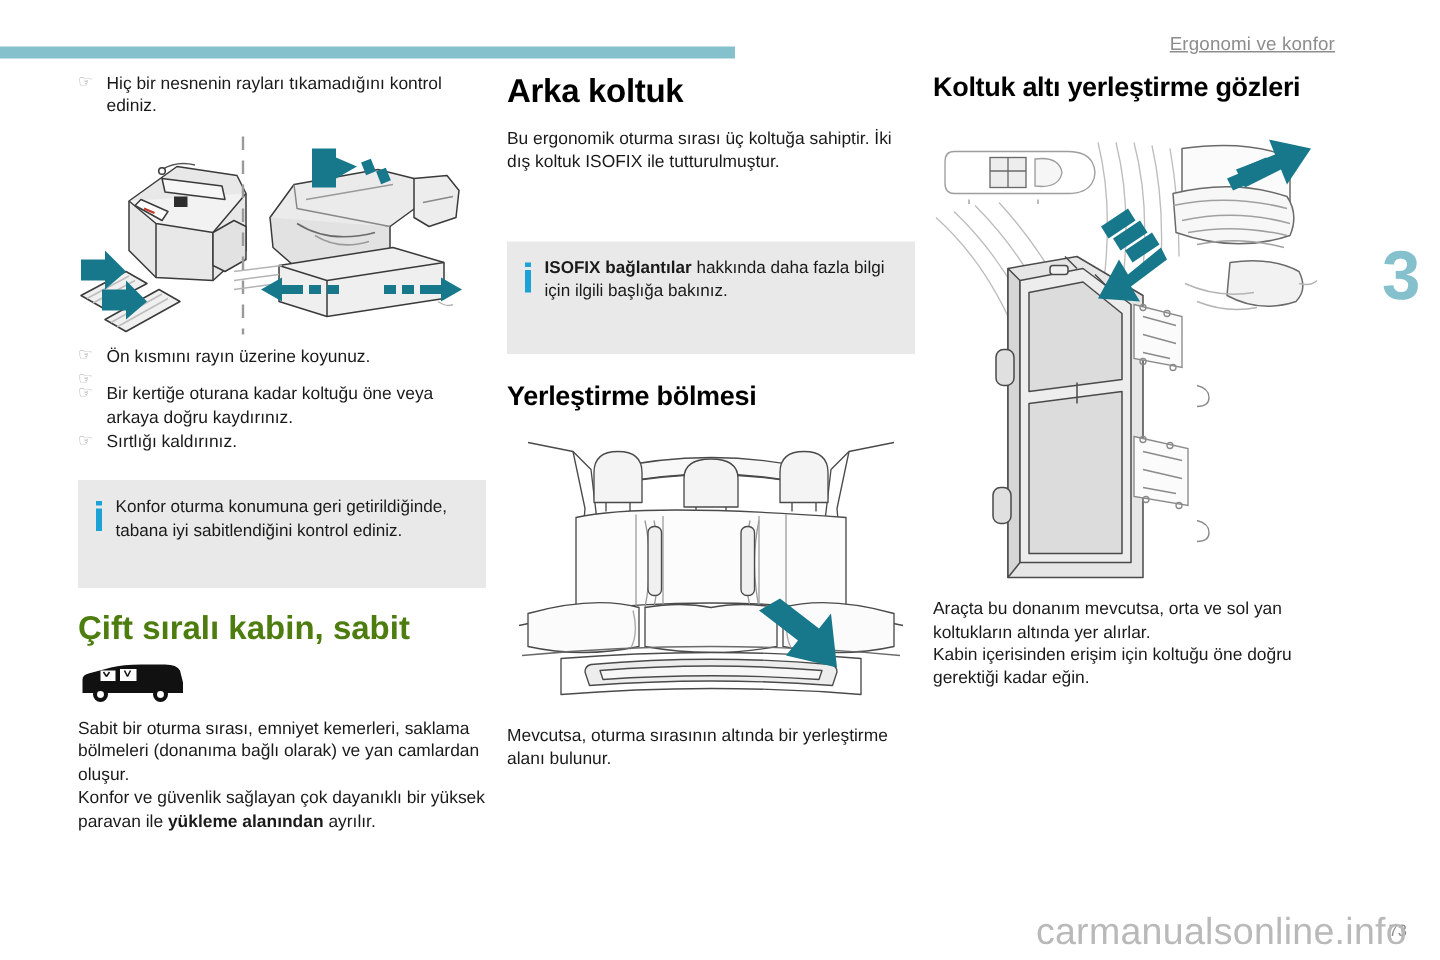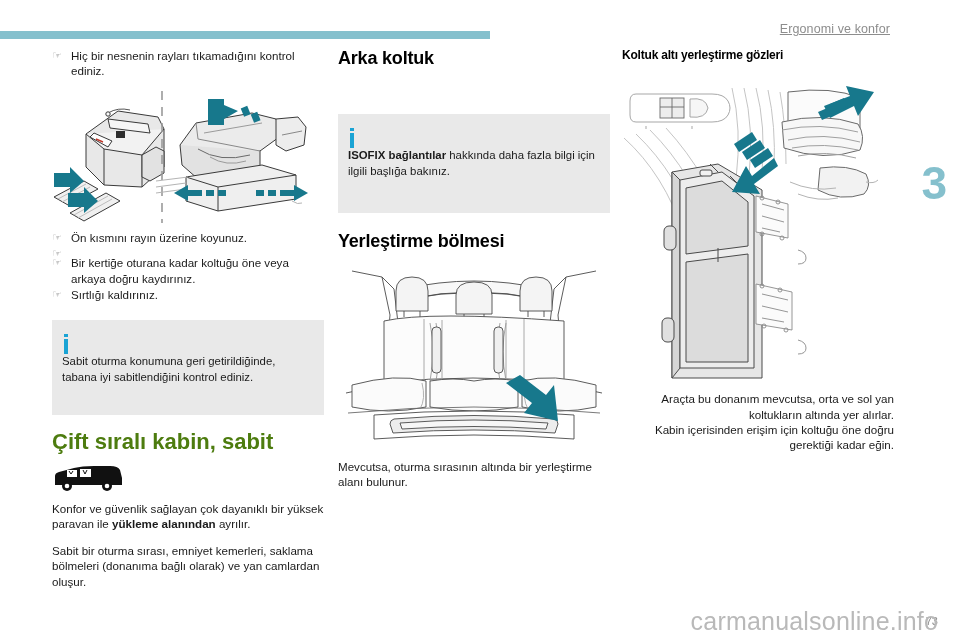--- a/index.html
+++ b/index.html
@@ -58,21 +58,20 @@
     position:absolute;left:0;top:0px;color:#9a9a9a;font-size:11px;
   }
 
   
   .callout{
     background:#e9e9e9;
     padding:11px 12px 26px 10px;
     margin:0 0 14px 0;
     display:flex;
     align-items:flex-start;
-    flex-direction:column;
   }
   .callout .ibar{
     flex:0 0 auto;width:4px;margin:3px 9px 0 2px;
     position:relative;height:20px;
   }
   .callout .ibar .dot{
     position:absolute;top:0;left:0;width:4px;height:3px;background:#1aa3d4;
   }
   .callout .ibar .stem{
     position:absolute;top:5px;left:0;width:4px;height:15px;background:#1aa3d4;
@@ -194,45 +193,46 @@
       <span class="hand">☞</span>
       <span>Sırtlığı kaldırınız.</span>
     </li>
   </ul>
 
   <div class="callout" style="margin-top:18px;padding-bottom:30px;">
     <span class="ibar">
       <span class="dot"></span>
         <span class="stem"></span>
     </span>
-    <span class="ctext">Sabit oturma konumuna geri getirildiğinde, tabana iyi sabitlendiğini kontrol ediniz.</span>
+    <span class="ctext">Konfor oturma konumuna geri getirildiğinde, tabana iyi sabitlendiğini kontrol ediniz.</span>
   </div>
 
   <h2 class="sec gray">Çift sıralı kabin, sabit</h2>
 
   <div class="fig" style="margin:6px 0 8px 0;">
     <svg width="72" height="28" viewBox="0 0 72 28">
       <path d="M3 20 L3 11 Q3 8 7 7 L22 3 Q30 1 42 1 L58 1 Q66 1 68 5 L70 13 L70 20 Z" fill="#111"></path>
       <rect x="15" y="5" width="10" height="7" fill="#fff"></rect>
       <rect x="28" y="4" width="11" height="8" fill="#fff"></rect>
       <path d="M17 6 l2 3 M21 6 l-2 3" stroke="#111" stroke-width="1"></path>
       <path d="M31 5 l2 4 M35 5 l-2 4" stroke="#111" stroke-width="1"></path>
       <circle cx="15" cy="21" r="5" fill="#111"></circle>
         <circle cx="15" cy="21" r="2.3" fill="#fff"></circle>
       <circle cx="55" cy="21" r="5" fill="#111"></circle>
         <circle cx="55" cy="21" r="2.3" fill="#fff"></circle>
     </svg>
   </div>
 
+  <p class="body" style="margin-bottom:0;">Sabit bir oturma sırası, emniyet kemerleri, saklama bölmeleri (donanıma bağlı olarak) ve yan camlardan oluşur.</p>
   <p class="body"><span>Konfor ve güvenlik sağlayan çok dayanıklı bir yüksek paravan ile </span><b>yükleme alanından</b><span> ayrılır.</span></p>
-  <p class="body" style="margin-bottom:0;">Sabit bir oturma sırası, emniyet kemerleri, saklama bölmeleri (donanıma bağlı olarak) ve yan camlardan oluşur.</p>
 </div>
 
 <div class="col col-2">
-  <h2 class="sec" style="font-size:18px;">Arka koltuk</h2>
+  <h2 class="sec" style="font-size:22px;">Arka koltuk</h2>
+  <p class="body">Bu ergonomik oturma sırası üç koltuğa sahiptir. İki dış koltuk ISOFIX ile tutturulmuştur.</p>
 
   <div class="callout" style="margin-top:45px;padding-bottom:34px;">
     <span class="ibar">
       <span class="dot"></span>
         <span class="stem"></span>
     </span>
     <span class="ctext"><b>ISOFIX bağlantılar</b><span> hakkında daha fazla bilgi için ilgili başlığa bakınız.</span></span>
   </div>
 
   <h2 class="sec" style="font-size:18px;margin-top:18px;">Yerleştirme bölmesi</h2>
@@ -278,21 +278,21 @@
       <g fill="#17788c">
         <path d="M182 112 L208 132 L216 122 L220 158 L186 150 L194 140 L168 120 Z"></path>
       </g>
     </svg>
   </div>
 
   <p class="body" style="margin-top:18px;">Mevcutsa, oturma sırasının altında bir yerleştirme alanı bulunur.</p>
 </div>
 
 <div class="col col-3">
-  <h2 class="sec" style="font-size:12px;">Koltuk altı yerleştirme gözleri</h2>
+  <h2 class="sec" style="font-size:18px;">Koltuk altı yerleştirme gözleri</h2>
 
   <div class="fig" style="margin:24px 0 10px 0;">
     <svg width="272" height="295" viewBox="0 0 272 295">
 
       <g fill="none" stroke="#9d9d9d" stroke-width="0.9">
         <path d="M14 8 L90 8 q12 0 16 7 q4 7 0 14 q-4 7 -16 7 L14 36 q-6 0 -6 -7 L8 15 q0 -7 6 -7 Z" fill="#fff"></path>
         <rect x="38" y="12" width="24" height="20" fill="#ededed" stroke="#6a6a6a"></rect>
         <path d="M50 12 L50 32 M38 21 L62 21" stroke="#6a6a6a"></path>
         <path d="M68 13 q16 -2 18 9 q-2 11 -18 9 Z" fill="#f6f6f6"></path>
         <path d="M70 40 l0 3 M24 40 l0 3"></path>
@@ -358,18 +358,18 @@
         <path d="M196 26 l14 -6 l4 8 l-14 6 Z"></path>
         <path d="M208 18 l14 -6 l4 8 l-14 6 Z"></path>
         <path d="M156 80 L132 98 L138 108 L110 106 L124 80 L130 90 L152 72 Z"></path>
         <path d="M146 62 l-18 12 l5 8 l18 -12 Z"></path>
         <path d="M138 54 l-18 12 l5 8 l18 -12 Z"></path>
         <path d="M130 46 l-18 12 l5 8 l18 -12 Z"></path>
       </g>
     </svg>
   </div>
 
-  <p class="body" style="white-space:pre-line;margin-top:0;text-align:right;">Araçta bu donanım mevcutsa, orta ve sol yan koltukların altında yer alırlar.
+  <p class="body" style="white-space:pre-line;margin-top:0;">Araçta bu donanım mevcutsa, orta ve sol yan koltukların altında yer alırlar.
 Kabin içerisinden erişim için koltuğu öne doğru gerektiği kadar eğin.</p>
 </div>
 
 <div class="footer-page">73</div>
 <div class="watermark">carmanualsonline.info</div>
 
 </body></html>

